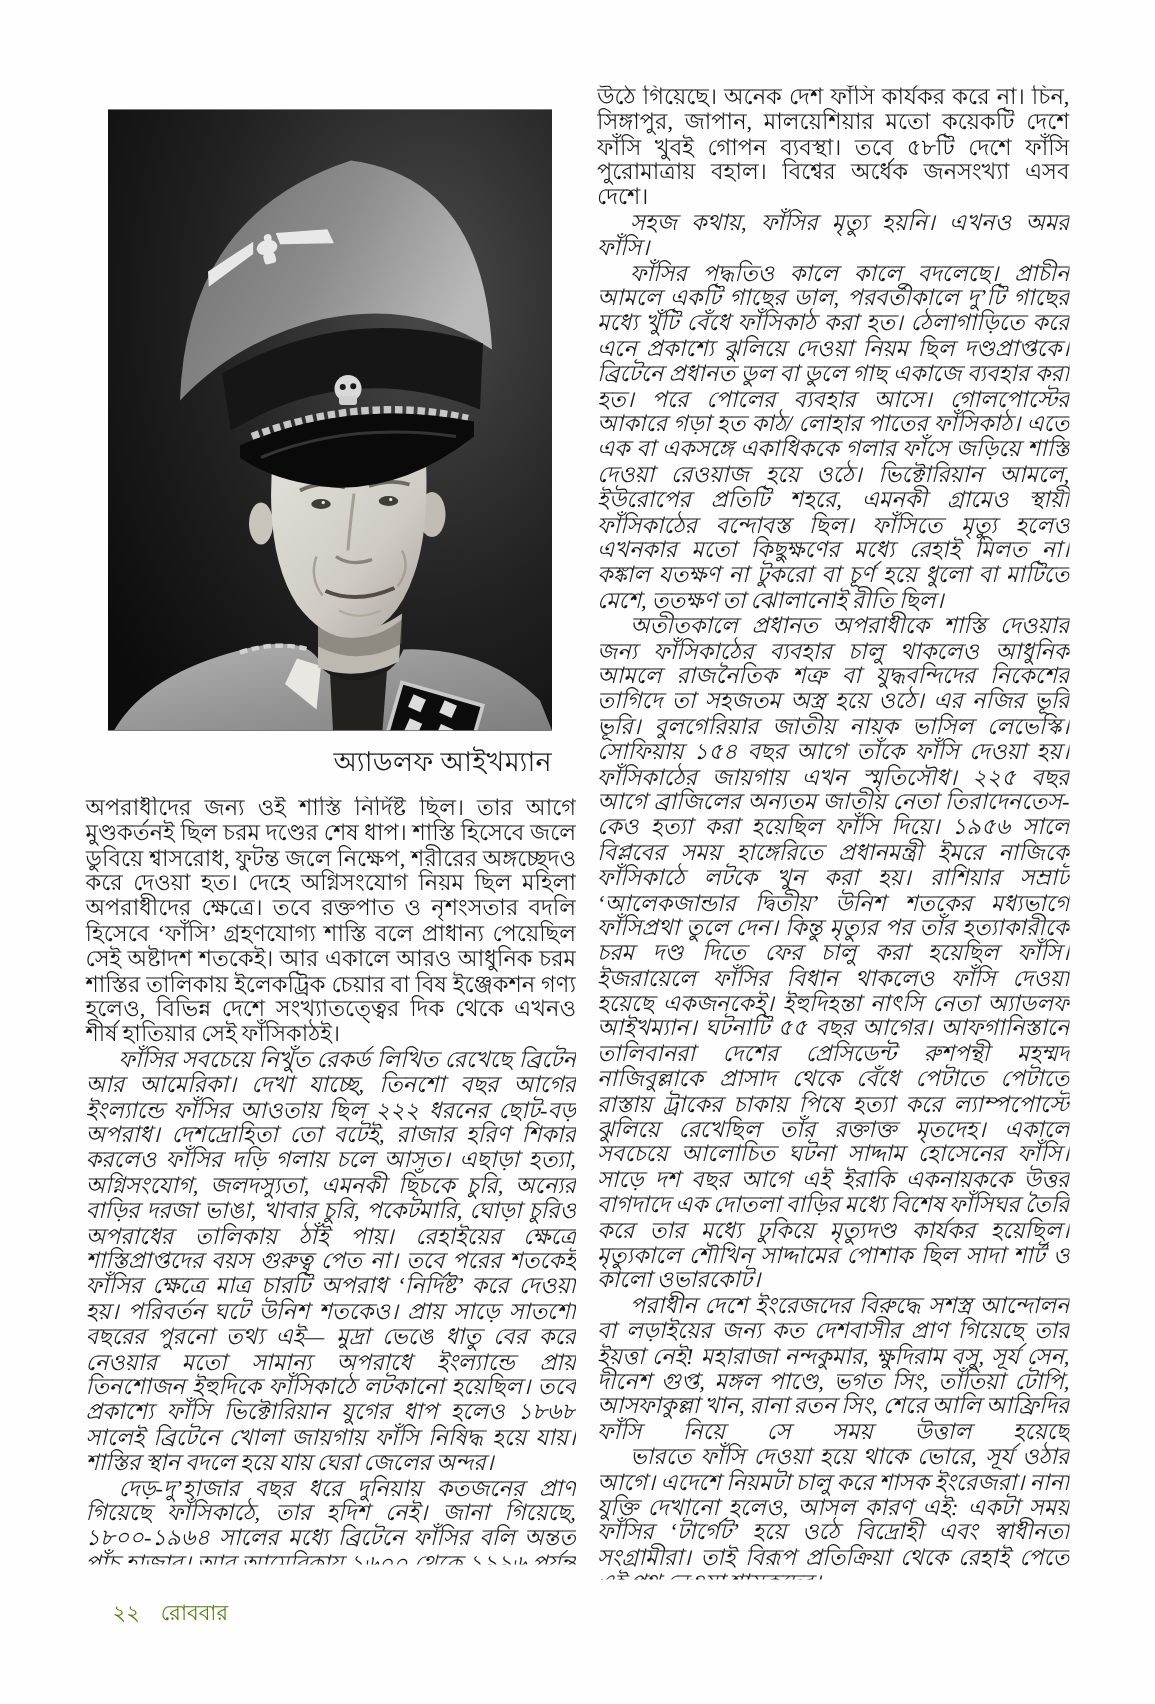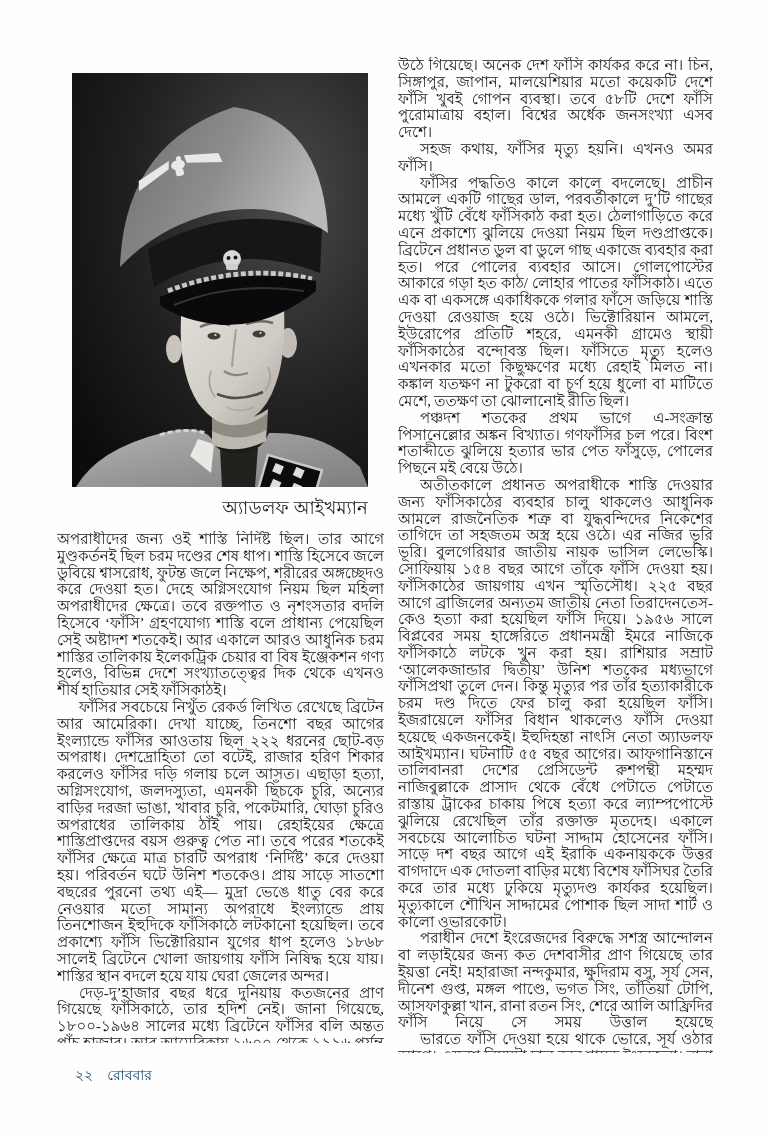--- a/index.html
+++ b/index.html
@@ -27,27 +27,27 @@
   
   .col{
     position:absolute;
     font-size:15px;line-height:16.8px;
     text-align:justify;overflow:hidden;
     word-spacing:-0.5px;
   }
   .col-left{left:57px;top:518px;width:327px;height:512px;margin-top:13px;}
   .col-right{left:398px;top:57px;width:315px;height:996px;}
   .col p{margin:0;}
-  .col p.indent{text-indent:22px;}
+  .col p.indent{text-indent:22px;font-style:italic;}
   .col p.cont{text-align-last:justify;}
 
   
   .footer{
     position:absolute;left:75px;top:1064px;
-    font-size:14px;color:#0c4a6e;
+    font-size:14px;color:#4d7c0f;
   }
   .footer .pageno{margin-right:14px;}
 </style>
 </head>
 <body>
 
 <div class="page">
 
   <div class="photo">
     <svg viewBox="0 0 296 414" preserveAspectRatio="none">
@@ -140,21 +140,20 @@
   <div class="col col-left">
     <p>অপরাধীদের জন্য ওই শাস্তি নির্দিষ্ট ছিল। তার আগে মুণ্ডকর্তনই ছিল চরম দণ্ডের শেষ ধাপ। শাস্তি হিসেবে জলে ডুবিয়ে শ্বাসরোধ, ফুটন্ত জলে নিক্ষেপ, শরীরের অঙ্গচ্ছেদও করে দেওয়া হত। দেহে অগ্নিসংযোগ নিয়ম ছিল মহিলা অপরাধীদের ক্ষেত্রে। তবে রক্তপাত ও নৃশংসতার বদলি হিসেবে ‘ফাঁসি’ গ্রহণযোগ্য শাস্তি বলে প্রাধান্য পেয়েছিল সেই অষ্টাদশ শতকেই। আর একালে আরও আধুনিক চরম শাস্তির তালিকায় ইলেকট্রিক চেয়ার বা বিষ ইঞ্জেকশন গণ্য হলেও, বিভিন্ন দেশে সংখ্যাতত্ত্বের দিক থেকে এখনও শীর্ষ হাতিয়ার সেই ফাঁসিকাঠই।</p>
     <p class="indent">ফাঁসির সবচেয়ে নিখুঁত রেকর্ড লিখিত রেখেছে ব্রিটেন আর আমেরিকা। দেখা যাচ্ছে, তিনশো বছর আগের ইংল্যান্ডে ফাঁসির আওতায় ছিল ২২২ ধরনের ছোট-বড় অপরাধ। দেশদ্রোহিতা তো বটেই, রাজার হরিণ শিকার করলেও ফাঁসির দড়ি গলায় চলে আসত। এছাড়া হত্যা, অগ্নিসংযোগ, জলদস্যুতা, এমনকী ছিঁচকে চুরি, অন্যের বাড়ির দরজা ভাঙা, খাবার চুরি, পকেটমারি, ঘোড়া চুরিও অপরাধের তালিকায় ঠাঁই পায়। রেহাইয়ের ক্ষেত্রে শাস্তিপ্রাপ্তদের বয়স গুরুত্ব পেত না। তবে পরের শতকেই ফাঁসির ক্ষেত্রে মাত্র চারটি অপরাধ ‘নির্দিষ্ট’ করে দেওয়া হয়। পরিবর্তন ঘটে উনিশ শতকেও। প্রায় সাড়ে সাতশো বছরের পুরনো তথ্য এই— মুদ্রা ভেঙে ধাতু বের করে নেওয়ার মতো সামান্য অপরাধে ইংল্যান্ডে প্রায় তিনশোজন ইহুদিকে ফাঁসিকাঠে লটকানো হয়েছিল। তবে প্রকাশ্যে ফাঁসি ভিক্টোরিয়ান যুগের ধাপ হলেও ১৮৬৮ সালেই ব্রিটেনে খোলা জায়গায় ফাঁসি নিষিদ্ধ হয়ে যায়। শাস্তির স্থান বদলে হয়ে যায় ঘেরা জেলের অন্দর।</p>
     <p class="indent cont">দেড়-দু’হাজার বছর ধরে দুনিয়ায় কতজনের প্রাণ গিয়েছে ফাঁসিকাঠে, তার হদিশ নেই। জানা গিয়েছে, ১৮০০-১৯৬৪ সালের মধ্যে ব্রিটেনে ফাঁসির বলি অন্তত পাঁচ হাজার। আর আমেরিকায় ১৬০০ থেকে ১৯৯৬ পর্যন্ত সময়কালে ফাঁসিকাঠের শিকার কম করেও প্রায় সাড়ে ন’হাজার পুরুষ ও সাড়ে তিনশো মহিলা। অনুমান করা হয়, দুনিয়ায় এ পর্যন্ত ফাঁসিকাঠে ঝুলেছেন কম-বেশি পাঁচ লাখ মানুষ। বিশ্বের ১০০টিরও বেশি দেশে ফাঁসি</p>
   </div>
 
   <div class="col col-right">
     <p>উঠে গিয়েছে। অনেক দেশ ফাঁসি কার্যকর করে না। চিন, সিঙ্গাপুর, জাপান, মালয়েশিয়ার মতো কয়েকটি দেশে ফাঁসি খুবই গোপন ব্যবস্থা। তবে ৫৮টি দেশে ফাঁসি পুরোমাত্রায় বহাল। বিশ্বের অর্ধেক জনসংখ্যা এসব দেশে।</p>
     <p class="indent">সহজ কথায়, ফাঁসির মৃত্যু হয়নি। এখনও অমর ফাঁসি।</p>
     <p class="indent">ফাঁসির পদ্ধতিও কালে কালে বদলেছে। প্রাচীন আমলে একটি গাছের ডাল, পরবর্তীকালে দু’টি গাছের মধ্যে খুঁটি বেঁধে ফাঁসিকাঠ করা হত। ঠেলাগাড়িতে করে এনে প্রকাশ্যে ঝুলিয়ে দেওয়া নিয়ম ছিল দণ্ডপ্রাপ্তকে। ব্রিটেনে প্রধানত ডুল বা ডুলে গাছ একাজে ব্যবহার করা হত। পরে পোলের ব্যবহার আসে। গোলপোস্টের আকারে গড়া হত কাঠ/ লোহার পাতের ফাঁসিকাঠ। এতে এক বা একসঙ্গে একাধিককে গলার ফাঁসে জড়িয়ে শাস্তি দেওয়া রেওয়াজ হয়ে ওঠে। ভিক্টোরিয়ান আমলে, ইউরোপের প্রতিটি শহরে, এমনকী গ্রামেও স্থায়ী ফাঁসিকাঠের বন্দোবস্ত ছিল। ফাঁসিতে মৃত্যু হলেও এখনকার মতো কিছুক্ষণের মধ্যে রেহাই মিলত না। কঙ্কাল যতক্ষণ না টুকরো বা চূর্ণ হয়ে ধুলো বা মাটিতে মেশে, ততক্ষণ তা ঝোলানোই রীতি ছিল।</p>
-    <p class="indent">পঞ্চদশ শতকের প্রথম ভাগে এ-সংক্রান্ত পিসানেল্লোর অঙ্কন বিখ্যাত। গণফাঁসির চল পরে। বিংশ শতাব্দীতে ঝুলিয়ে হত্যার ভার পেত ফাঁসুড়ে, পোলের পিছনে মই বেয়ে উঠে।</p>
     <p class="indent">অতীতকালে প্রধানত অপরাধীকে শাস্তি দেওয়ার জন্য ফাঁসিকাঠের ব্যবহার চালু থাকলেও আধুনিক আমলে রাজনৈতিক শত্রু বা যুদ্ধবন্দিদের নিকেশের তাগিদে তা সহজতম অস্ত্র হয়ে ওঠে। এর নজির ভূরি ভূরি। বুলগেরিয়ার জাতীয় নায়ক ভাসিল লেভেস্কি। সোফিয়ায় ১৫৪ বছর আগে তাঁকে ফাঁসি দেওয়া হয়। ফাঁসিকাঠের জায়গায় এখন স্মৃতিসৌধ। ২২৫ বছর আগে ব্রাজিলের অন্যতম জাতীয় নেতা তিরাদেনতেস-কেও হত্যা করা হয়েছিল ফাঁসি দিয়ে। ১৯৫৬ সালে বিপ্লবের সময় হাঙ্গেরিতে প্রধানমন্ত্রী ইমরে নাজিকে ফাঁসিকাঠে লটকে খুন করা হয়। রাশিয়ার সম্রাট ‘আলেকজান্ডার দ্বিতীয়’ উনিশ শতকের মধ্যভাগে ফাঁসিপ্রথা তুলে দেন। কিন্তু মৃত্যুর পর তাঁর হত্যাকারীকে চরম দণ্ড দিতে ফের চালু করা হয়েছিল ফাঁসি। ইজরায়েলে ফাঁসির বিধান থাকলেও ফাঁসি দেওয়া হয়েছে একজনকেই। ইহুদিহন্তা নাৎসি নেতা অ্যাডলফ আইখম্যান। ঘটনাটি ৫৫ বছর আগের। আফগানিস্তানে তালিবানরা দেশের প্রেসিডেন্ট রুশপন্থী মহম্মদ নাজিবুল্লাকে প্রাসাদ থেকে বেঁধে পেটাতে পেটাতে রাস্তায় ট্রাকের চাকায় পিষে হত্যা করে ল্যাম্পপোস্টে ঝুলিয়ে রেখেছিল তাঁর রক্তাক্ত মৃতদেহ। একালে সবচেয়ে আলোচিত ঘটনা সাদ্দাম হোসেনের ফাঁসি। সাড়ে দশ বছর আগে এই ইরাকি একনায়ককে উত্তর বাগদাদে এক দোতলা বাড়ির মধ্যে বিশেষ ফাঁসিঘর তৈরি করে তার মধ্যে ঢুকিয়ে মৃত্যুদণ্ড কার্যকর হয়েছিল। মৃত্যুকালে শৌখিন সাদ্দামের পোশাক ছিল সাদা শার্ট ও কালো ওভারকোট।</p>
     <p class="indent cont">পরাধীন দেশে ইংরেজদের বিরুদ্ধে সশস্ত্র আন্দোলন বা লড়াইয়ের জন্য কত দেশবাসীর প্রাণ গিয়েছে তার ইয়ত্তা নেই! মহারাজা নন্দকুমার, ক্ষুদিরাম বসু, সূর্য সেন, দীনেশ গুপ্ত, মঙ্গল পাণ্ডে, ভগত সিং, তাঁতিয়া টোপি, আসফাকুল্লা খান, রানা রতন সিং, শেরে আলি আফ্রিদির ফাঁসি নিয়ে সে সময় উত্তাল হয়েছে</p>
     <p class="indent">ভারতে ফাঁসি দেওয়া হয়ে থাকে ভোরে, সূর্য ওঠার আগে। এদেশে নিয়মটা চালু করে শাসক ইংরেজরা। নানা যুক্তি দেখানো হলেও, আসল কারণ এই: একটা সময় ফাঁসির ‘টার্গেট’ হয়ে ওঠে বিদ্রোহী এবং স্বাধীনতা সংগ্রামীরা। তাই বিরূপ প্রতিক্রিয়া থেকে রেহাই পেতে এই পথ নেওয়া শাসকদের।</p>
   </div>
 
   <div class="footer">
     <span class="pageno">২২</span><span>রোববার</span>
   </div>
 
 </div>

